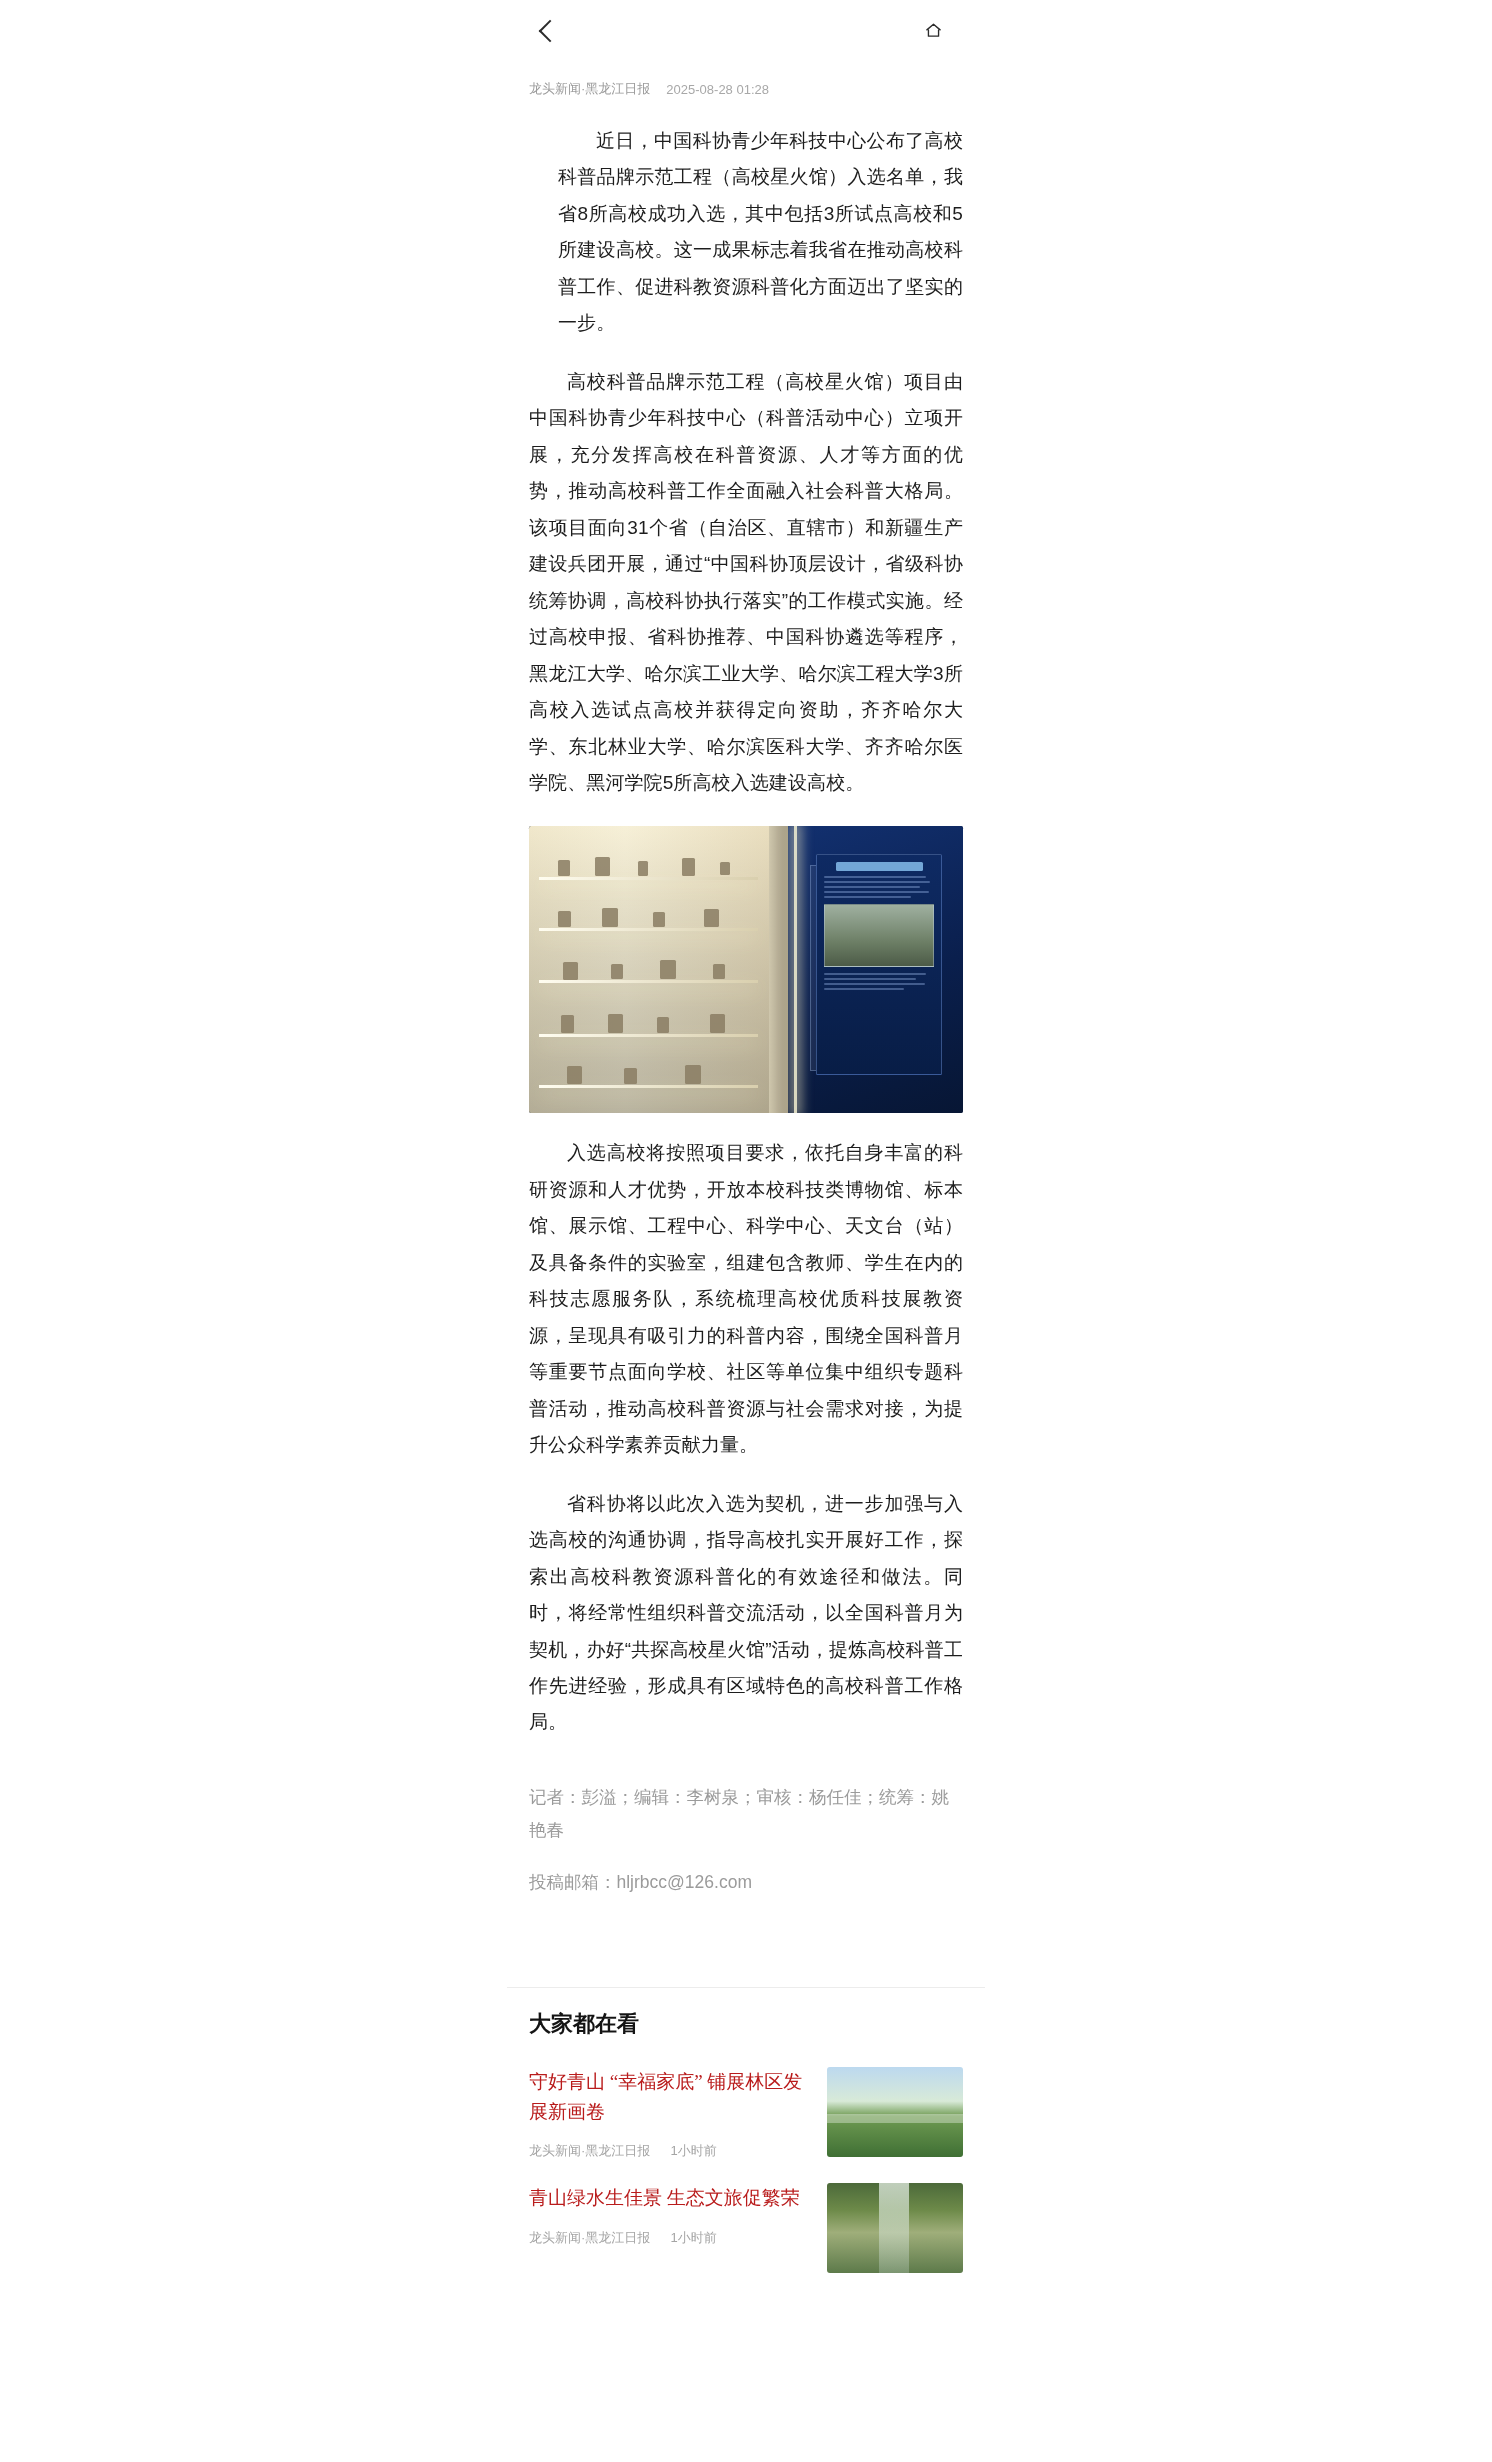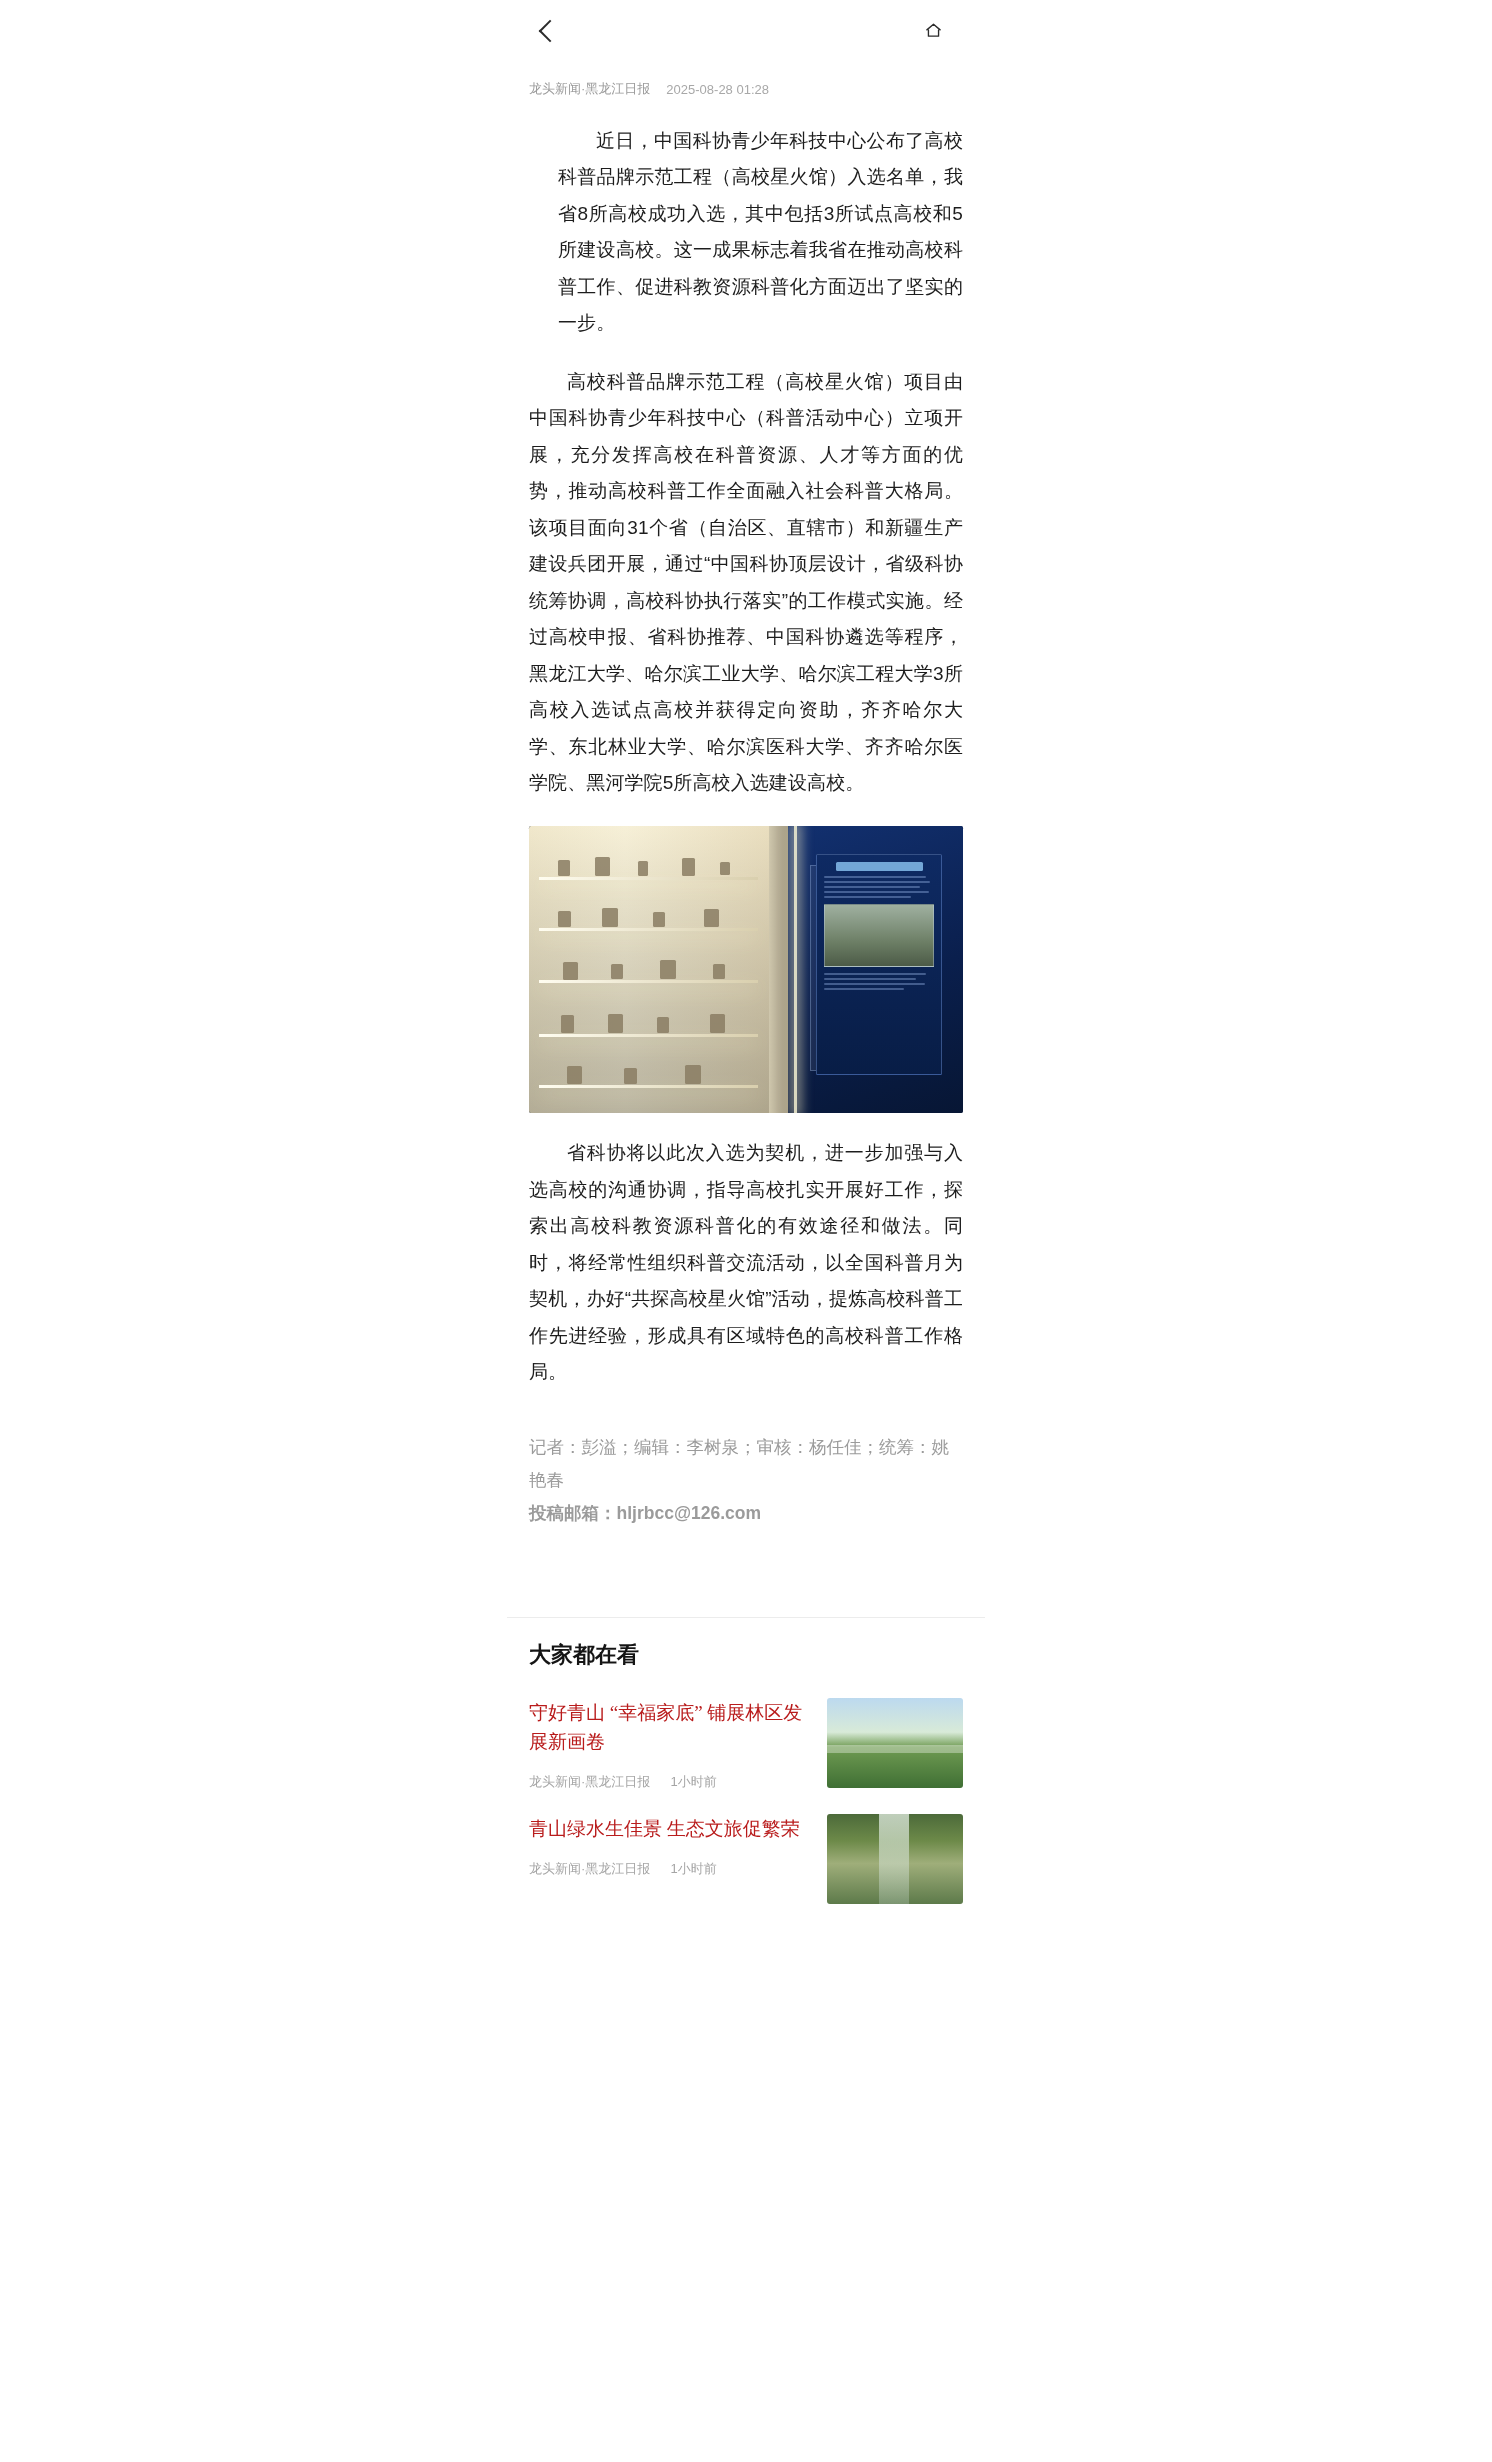--- a/index.html
+++ b/index.html
@@ -186,22 +186,22 @@
     font-size: 17.5px;
     line-height: 1.9;
     color: #9b9b9b;
     margin-top: 40px;
     padding: 0 1.5px;
   }
   .mail {
     font-size: 17.5px;
     line-height: 1.9;
     color: #9b9b9b;
-    padding: 0 1.5px;
-    font-weight: bold;
+    margin-top: 19px;
+    padding: 0 1.5px;
   }
 
   .spacer { height: 87px; }
   .divider {
     width: 478px;
     margin: 0 auto;
     height: 0.7px;
     background: #ececec;
   }
 
@@ -338,20 +338,21 @@
         <div class="panel-line" style="width:105px"></div>
         <div class="panel-line" style="width:87px"></div>
         <div class="panel-photo"></div>
         <div class="panel-line" style="width:102px"></div>
         <div class="panel-line" style="width:92px"></div>
         <div class="panel-line" style="width:101px"></div>
         <div class="panel-line" style="width:80px"></div>
       </div>
     </div>
 
+    <p class="para">入选高校将按照项目要求，依托自身丰富的科研资源和人才优势，开放本校科技类博物馆、标本馆、展示馆、工程中心、科学中心、天文台（站）及具备条件的实验室，组建包含教师、学生在内的科技志愿服务队，系统梳理高校优质科技展教资源，呈现具有吸引力的科普内容，围绕全国科普月等重要节点面向学校、社区等单位集中组织专题科普活动，推动高校科普资源与社会需求对接，为提升公众科学素养贡献力量。</p>
     <p class="para">省科协将以此次入选为契机，进一步加强与入选高校的沟通协调，指导高校扎实开展好工作，探索出高校科教资源科普化的有效途径和做法。同时，将经常性组织科普交流活动，以全国科普月为契机，办好“共探高校星火馆”活动，提炼高校科普工作先进经验，形成具有区域特色的高校科普工作格局。</p>
 
     <div class="byline">记者：彭溢；编辑：李树泉；审核：杨任佳；统筹：姚艳春</div>
     <div class="mail">投稿邮箱：hljrbcc@126.com</div>
   </div>
 
   <div class="spacer"></div>
   <div class="divider"></div>
 
   <div class="rec">

